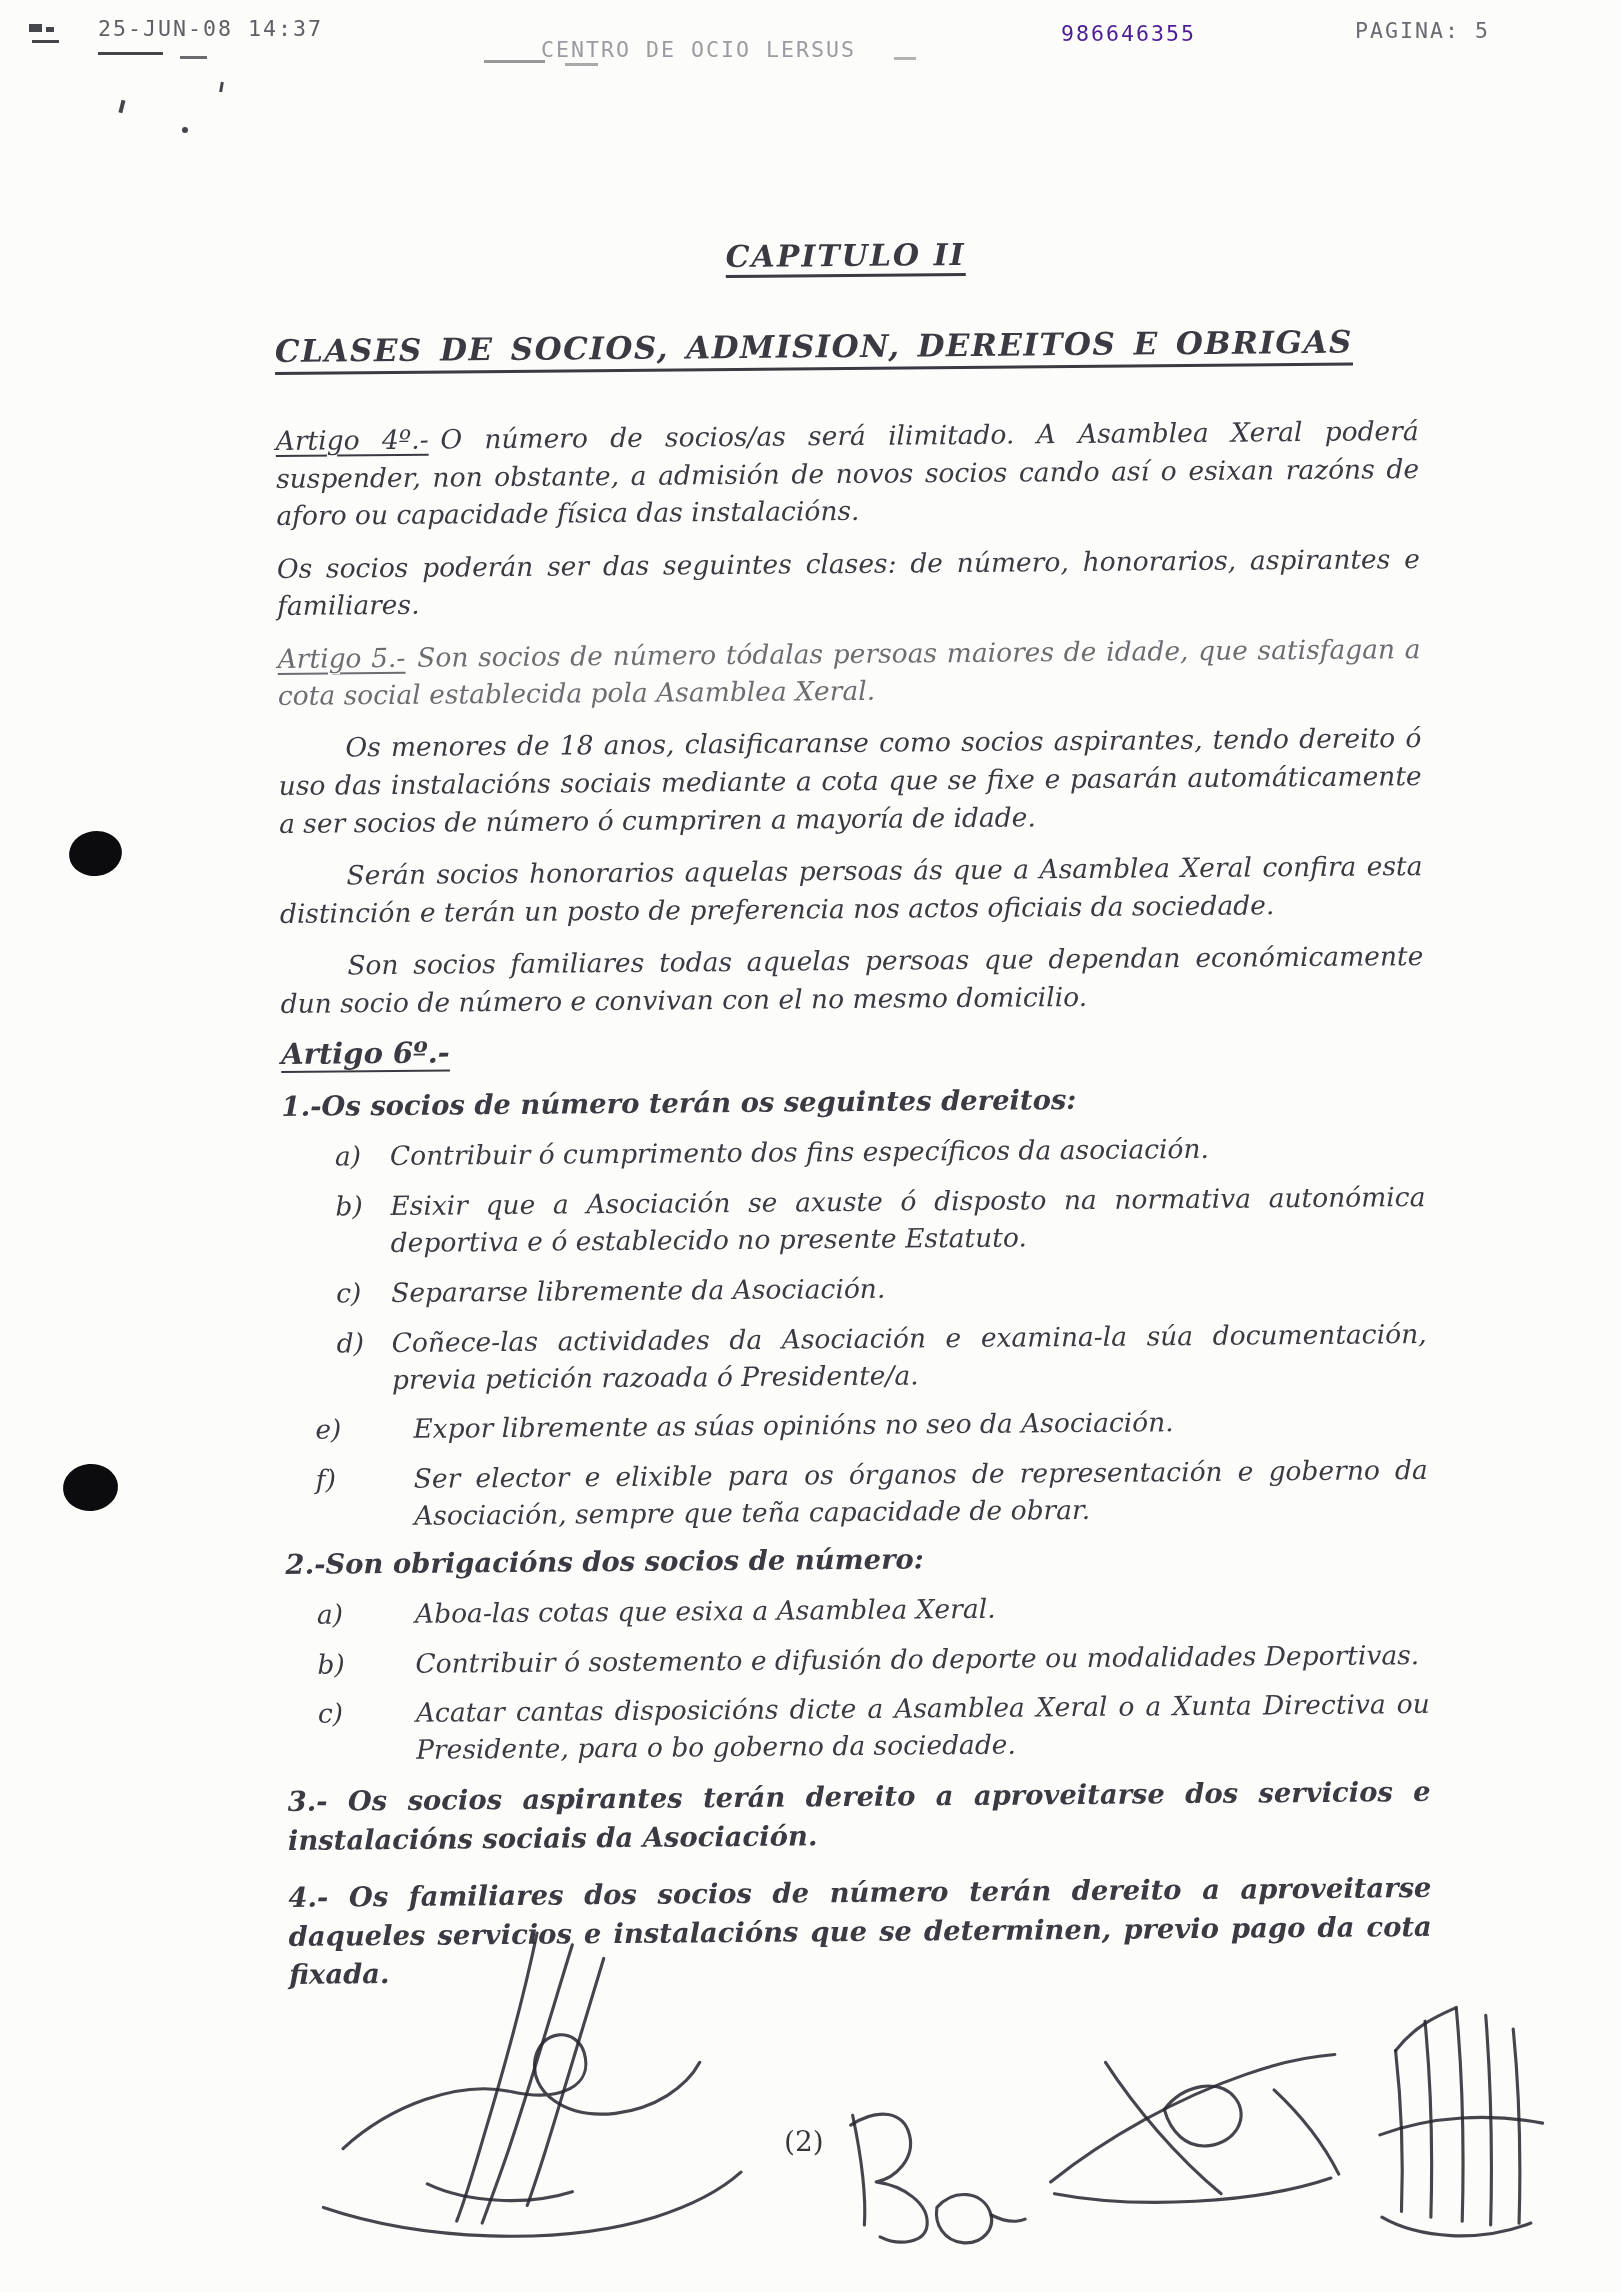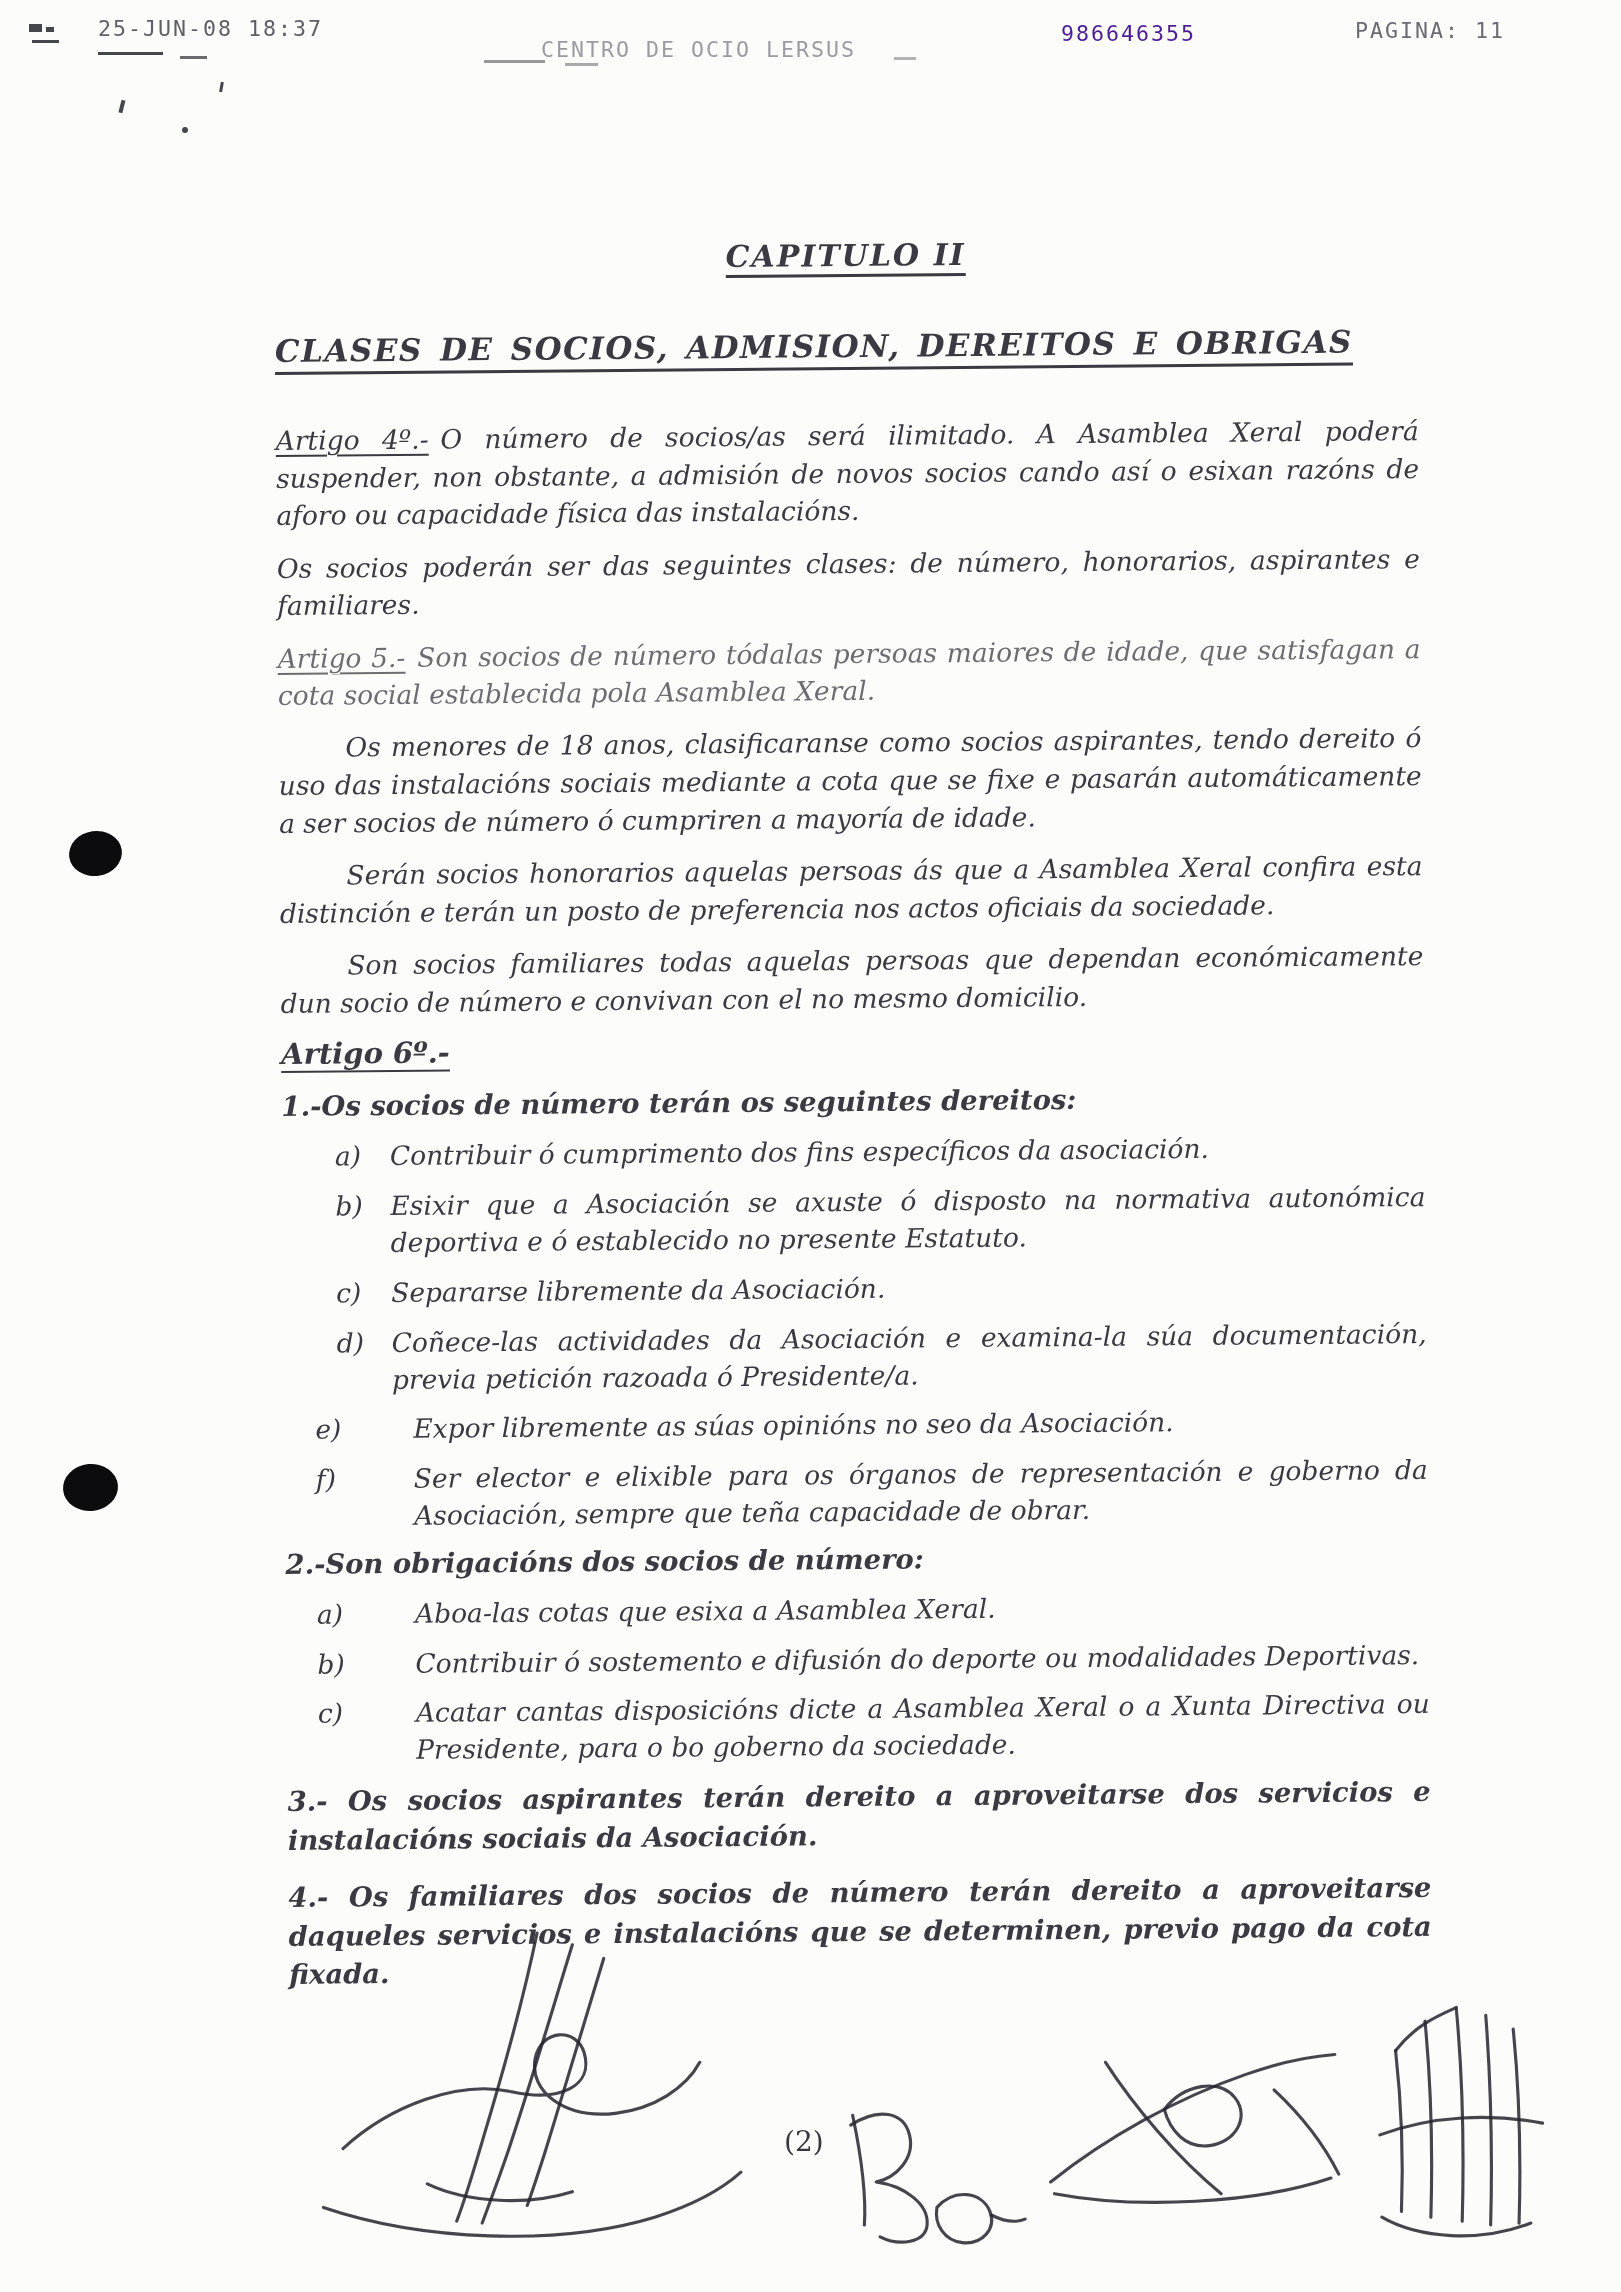--- a/index.html
+++ b/index.html
@@ -88,24 +88,24 @@
     position:absolute; left:784px; top:2125px;
     font-size:28px; color:#38373e; font-family:"DejaVu Serif", serif;
   }
 </style>
 </head>
 <body>
 
 <div class="page">
 
   <div class="fax-header">
-    <span class="fh-datetime">25-JUN-08 18:37</span>
+    <span class="fh-datetime">25-JUN-08 14:37</span>
     <span class="fh-sender">CENTRO DE OCIO LERSUS</span>
     <span class="fh-number">986646355</span>
-    <span class="fh-page">PAGINA: 11</span>
+    <span class="fh-page">PAGINA: 5</span>
   </div>
 
   <div class="scan-mark m1"></div>
   <div class="scan-mark m2"></div>
   <div class="scan-mark m3"></div>
   <div class="scan-mark m4"></div>
   <div class="scan-mark m5"></div>
   <div class="scan-mark m6"></div>
   <div class="scan-mark m7"></div>
   <div class="scan-mark m8"></div>

